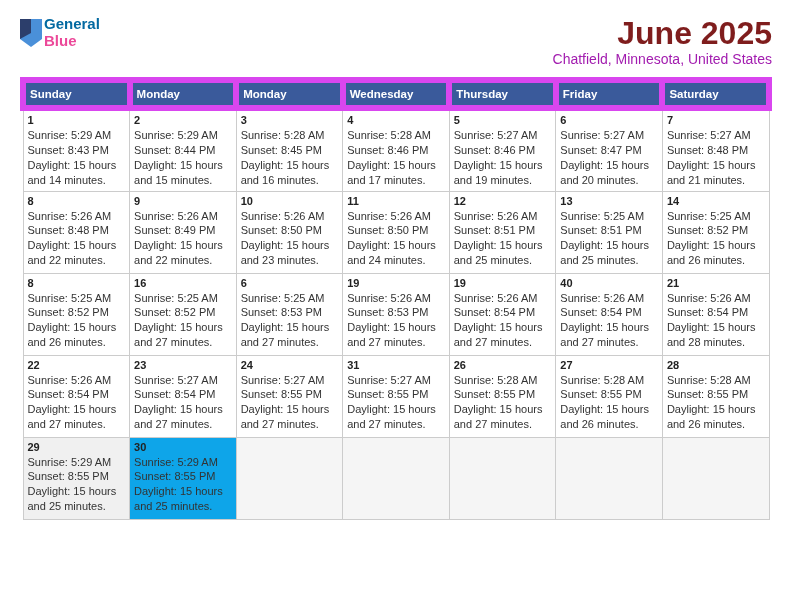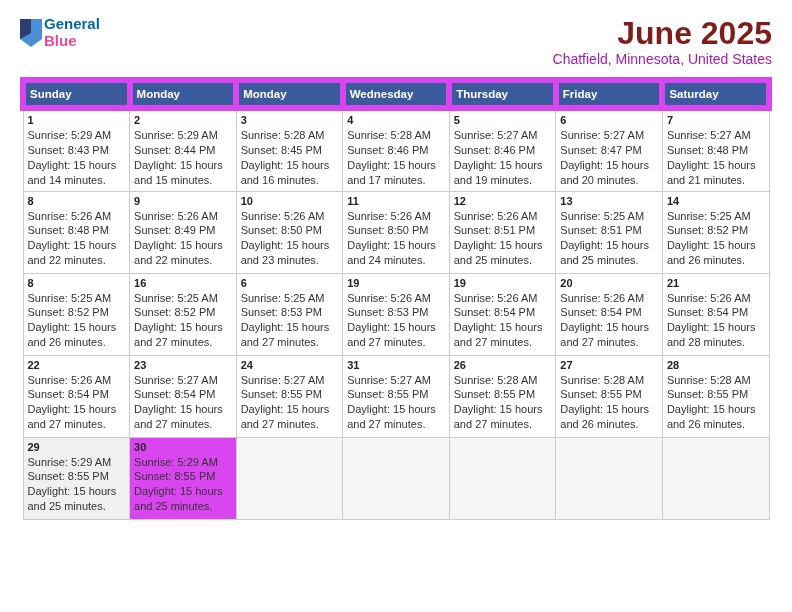--- a/index.html
+++ b/index.html
@@ -152,35 +152,35 @@
           <td><span class="day-num">12</span><span class="cell-text">Sunrise: 5:26 AM<br>Sunset: 8:51 PM<br>Daylight: 15 hours and 25 minutes.</span></td>
           <td><span class="day-num">13</span><span class="cell-text">Sunrise: 5:25 AM<br>Sunset: 8:51 PM<br>Daylight: 15 hours and 25 minutes.</span></td>
           <td><span class="day-num">14</span><span class="cell-text">Sunrise: 5:25 AM<br>Sunset: 8:52 PM<br>Daylight: 15 hours and 26 minutes.</span></td>
         </tr>
         <tr>
           <td><span class="day-num">8</span><span class="cell-text">Sunrise: 5:25 AM<br>Sunset: 8:52 PM<br>Daylight: 15 hours and 26 minutes.</span></td>
           <td><span class="day-num">16</span><span class="cell-text">Sunrise: 5:25 AM<br>Sunset: 8:52 PM<br>Daylight: 15 hours and 27 minutes.</span></td>
           <td><span class="day-num">6</span><span class="cell-text">Sunrise: 5:25 AM<br>Sunset: 8:53 PM<br>Daylight: 15 hours and 27 minutes.</span></td>
           <td><span class="day-num">19</span><span class="cell-text">Sunrise: 5:26 AM<br>Sunset: 8:53 PM<br>Daylight: 15 hours and 27 minutes.</span></td>
           <td><span class="day-num">19</span><span class="cell-text">Sunrise: 5:26 AM<br>Sunset: 8:54 PM<br>Daylight: 15 hours and 27 minutes.</span></td>
-          <td><span class="day-num">20</span><span class="cell-text">Sunrise: 5:26 AM<br>Sunset: 8:54 PM<br>Daylight: 15 hours and 27 minutes.</span></td>
+          <td><span class="day-num">40</span><span class="cell-text">Sunrise: 5:26 AM<br>Sunset: 8:54 PM<br>Daylight: 15 hours and 27 minutes.</span></td>
           <td><span class="day-num">21</span><span class="cell-text">Sunrise: 5:26 AM<br>Sunset: 8:54 PM<br>Daylight: 15 hours and 28 minutes.</span></td>
         </tr>
         <tr>
           <td><span class="day-num">22</span><span class="cell-text">Sunrise: 5:26 AM<br>Sunset: 8:54 PM<br>Daylight: 15 hours and 27 minutes.</span></td>
           <td><span class="day-num">23</span><span class="cell-text">Sunrise: 5:27 AM<br>Sunset: 8:54 PM<br>Daylight: 15 hours and 27 minutes.</span></td>
           <td><span class="day-num">24</span><span class="cell-text">Sunrise: 5:27 AM<br>Sunset: 8:55 PM<br>Daylight: 15 hours and 27 minutes.</span></td>
           <td><span class="day-num">31</span><span class="cell-text">Sunrise: 5:27 AM<br>Sunset: 8:55 PM<br>Daylight: 15 hours and 27 minutes.</span></td>
           <td><span class="day-num">26</span><span class="cell-text">Sunrise: 5:28 AM<br>Sunset: 8:55 PM<br>Daylight: 15 hours and 27 minutes.</span></td>
           <td><span class="day-num">27</span><span class="cell-text">Sunrise: 5:28 AM<br>Sunset: 8:55 PM<br>Daylight: 15 hours and 26 minutes.</span></td>
           <td><span class="day-num">28</span><span class="cell-text">Sunrise: 5:28 AM<br>Sunset: 8:55 PM<br>Daylight: 15 hours and 26 minutes.</span></td>
         </tr>
         <tr>
           <td style="background: rgb(240, 240, 240);"><span class="day-num">29</span><span class="cell-text">Sunrise: 5:29 AM<br>Sunset: 8:55 PM<br>Daylight: 15 hours and 25 minutes.</span></td>
-          <td style="background: #d946ef;"><span class="day-num">30</span><span class="cell-text">Sunrise: 5:29 AM<br>Sunset: 8:55 PM<br>Daylight: 15 hours and 25 minutes.</span></td>
+          <td style="background: #0ea5e9;"><span class="day-num">30</span><span class="cell-text">Sunrise: 5:29 AM<br>Sunset: 8:55 PM<br>Daylight: 15 hours and 25 minutes.</span></td>
           <td class="empty-cell"></td>
           <td class="empty-cell"></td>
           <td class="empty-cell"></td>
           <td class="empty-cell"></td>
           <td class="empty-cell"></td>
         </tr>
       </tbody>
   </table>
 </div>
 

